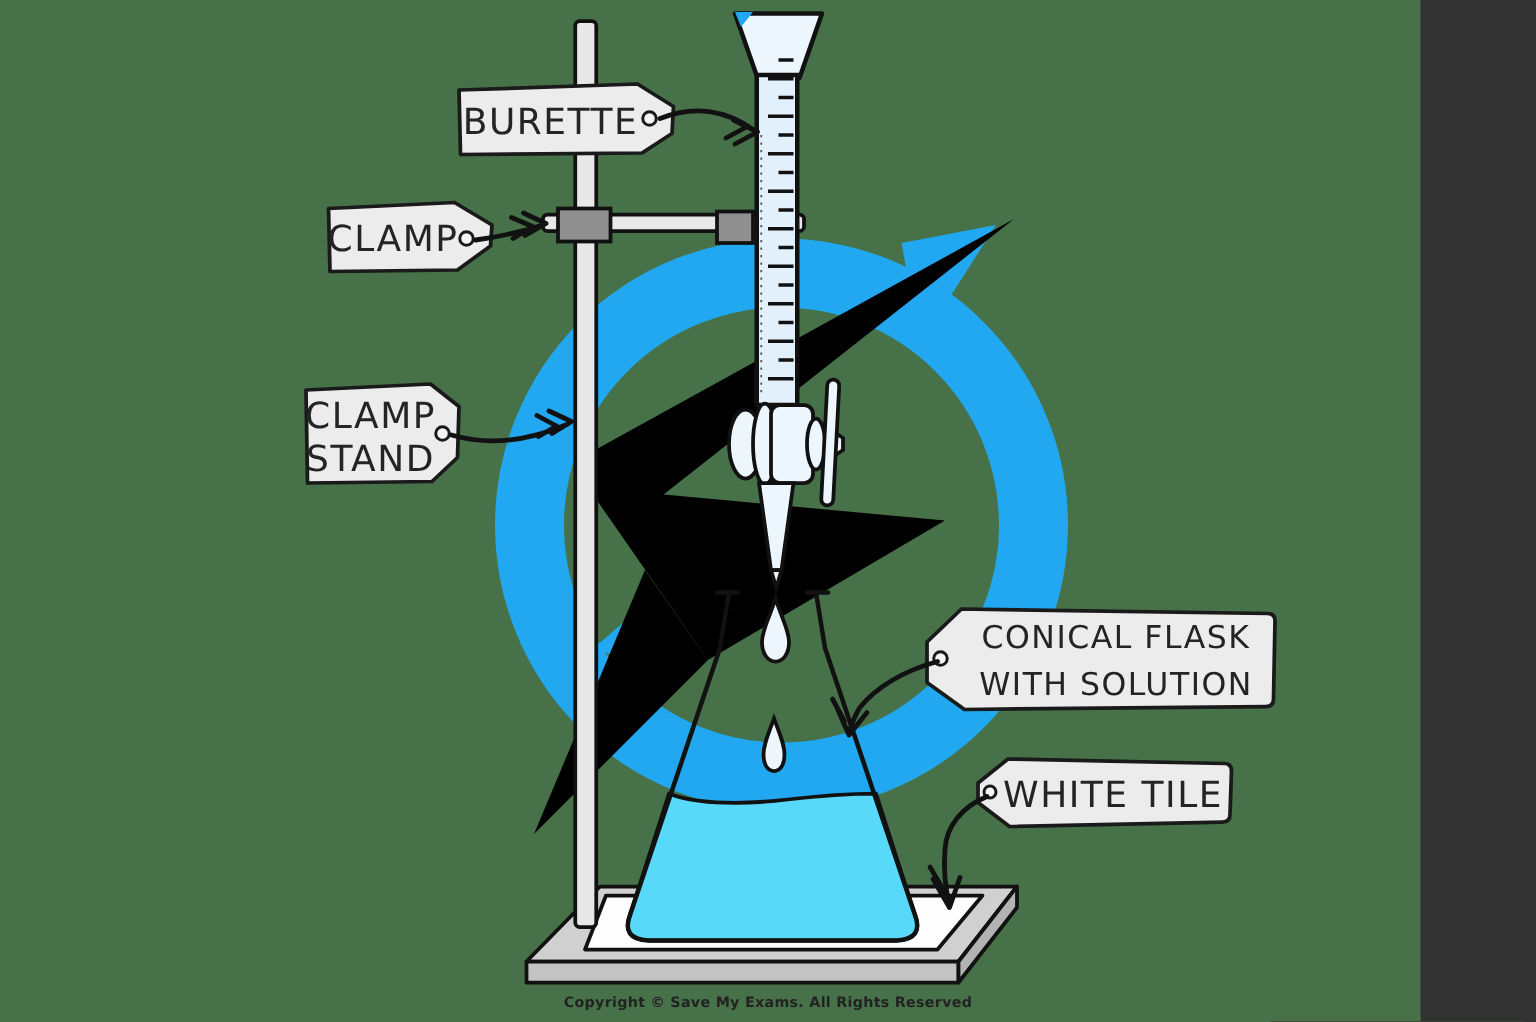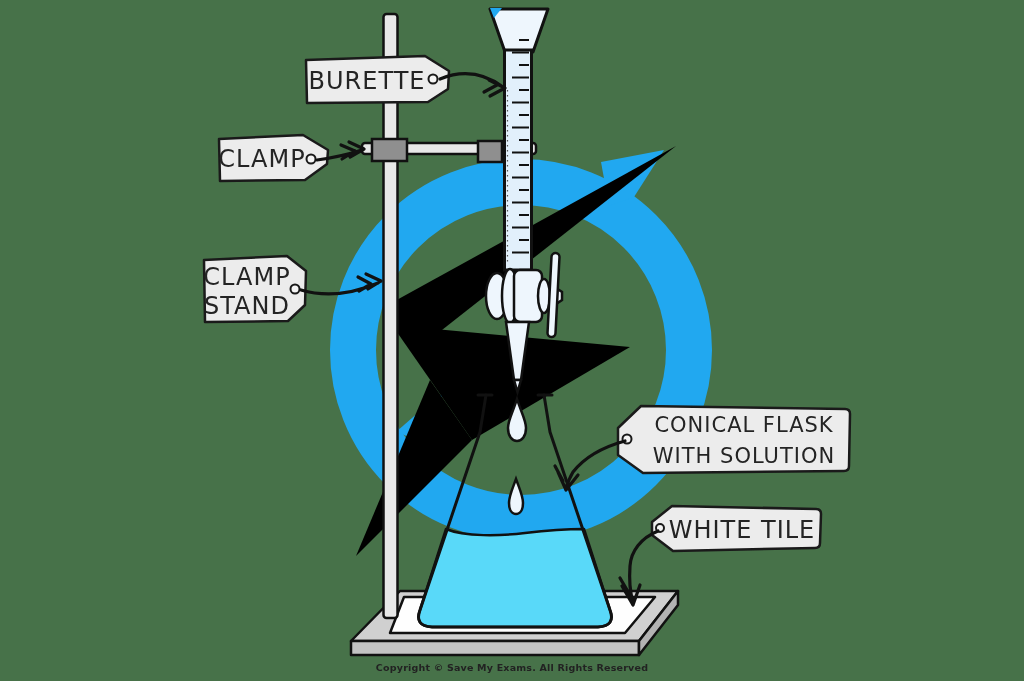--- a/index.html
+++ b/index.html
@@ -1,16 +1,16 @@
 <!DOCTYPE html>
 <html><head>
 <meta charset="utf-8">
 <style>
   html,body{margin:0;padding:0;background:#333;}
-  .stage{width:1024px;height:681px;position:relative;overflow:hidden;}
+  .stage{width:947px;height:681px;position:relative;overflow:hidden;}
   svg{display:block;}
   svg text{font-family:"DejaVu Sans","Liberation Sans",sans-serif;fill:#222;}
   .tag-text{font-size:24px;letter-spacing:1px;fill:#242424;}
   .tag-text-sm{font-size:21px;letter-spacing:1px;fill:#242424;}
   .copyright{font-size:9.5px;font-weight:bold;letter-spacing:0.2px;}
 </style>
 </head>
 <body>
 
 <div class="stage">

